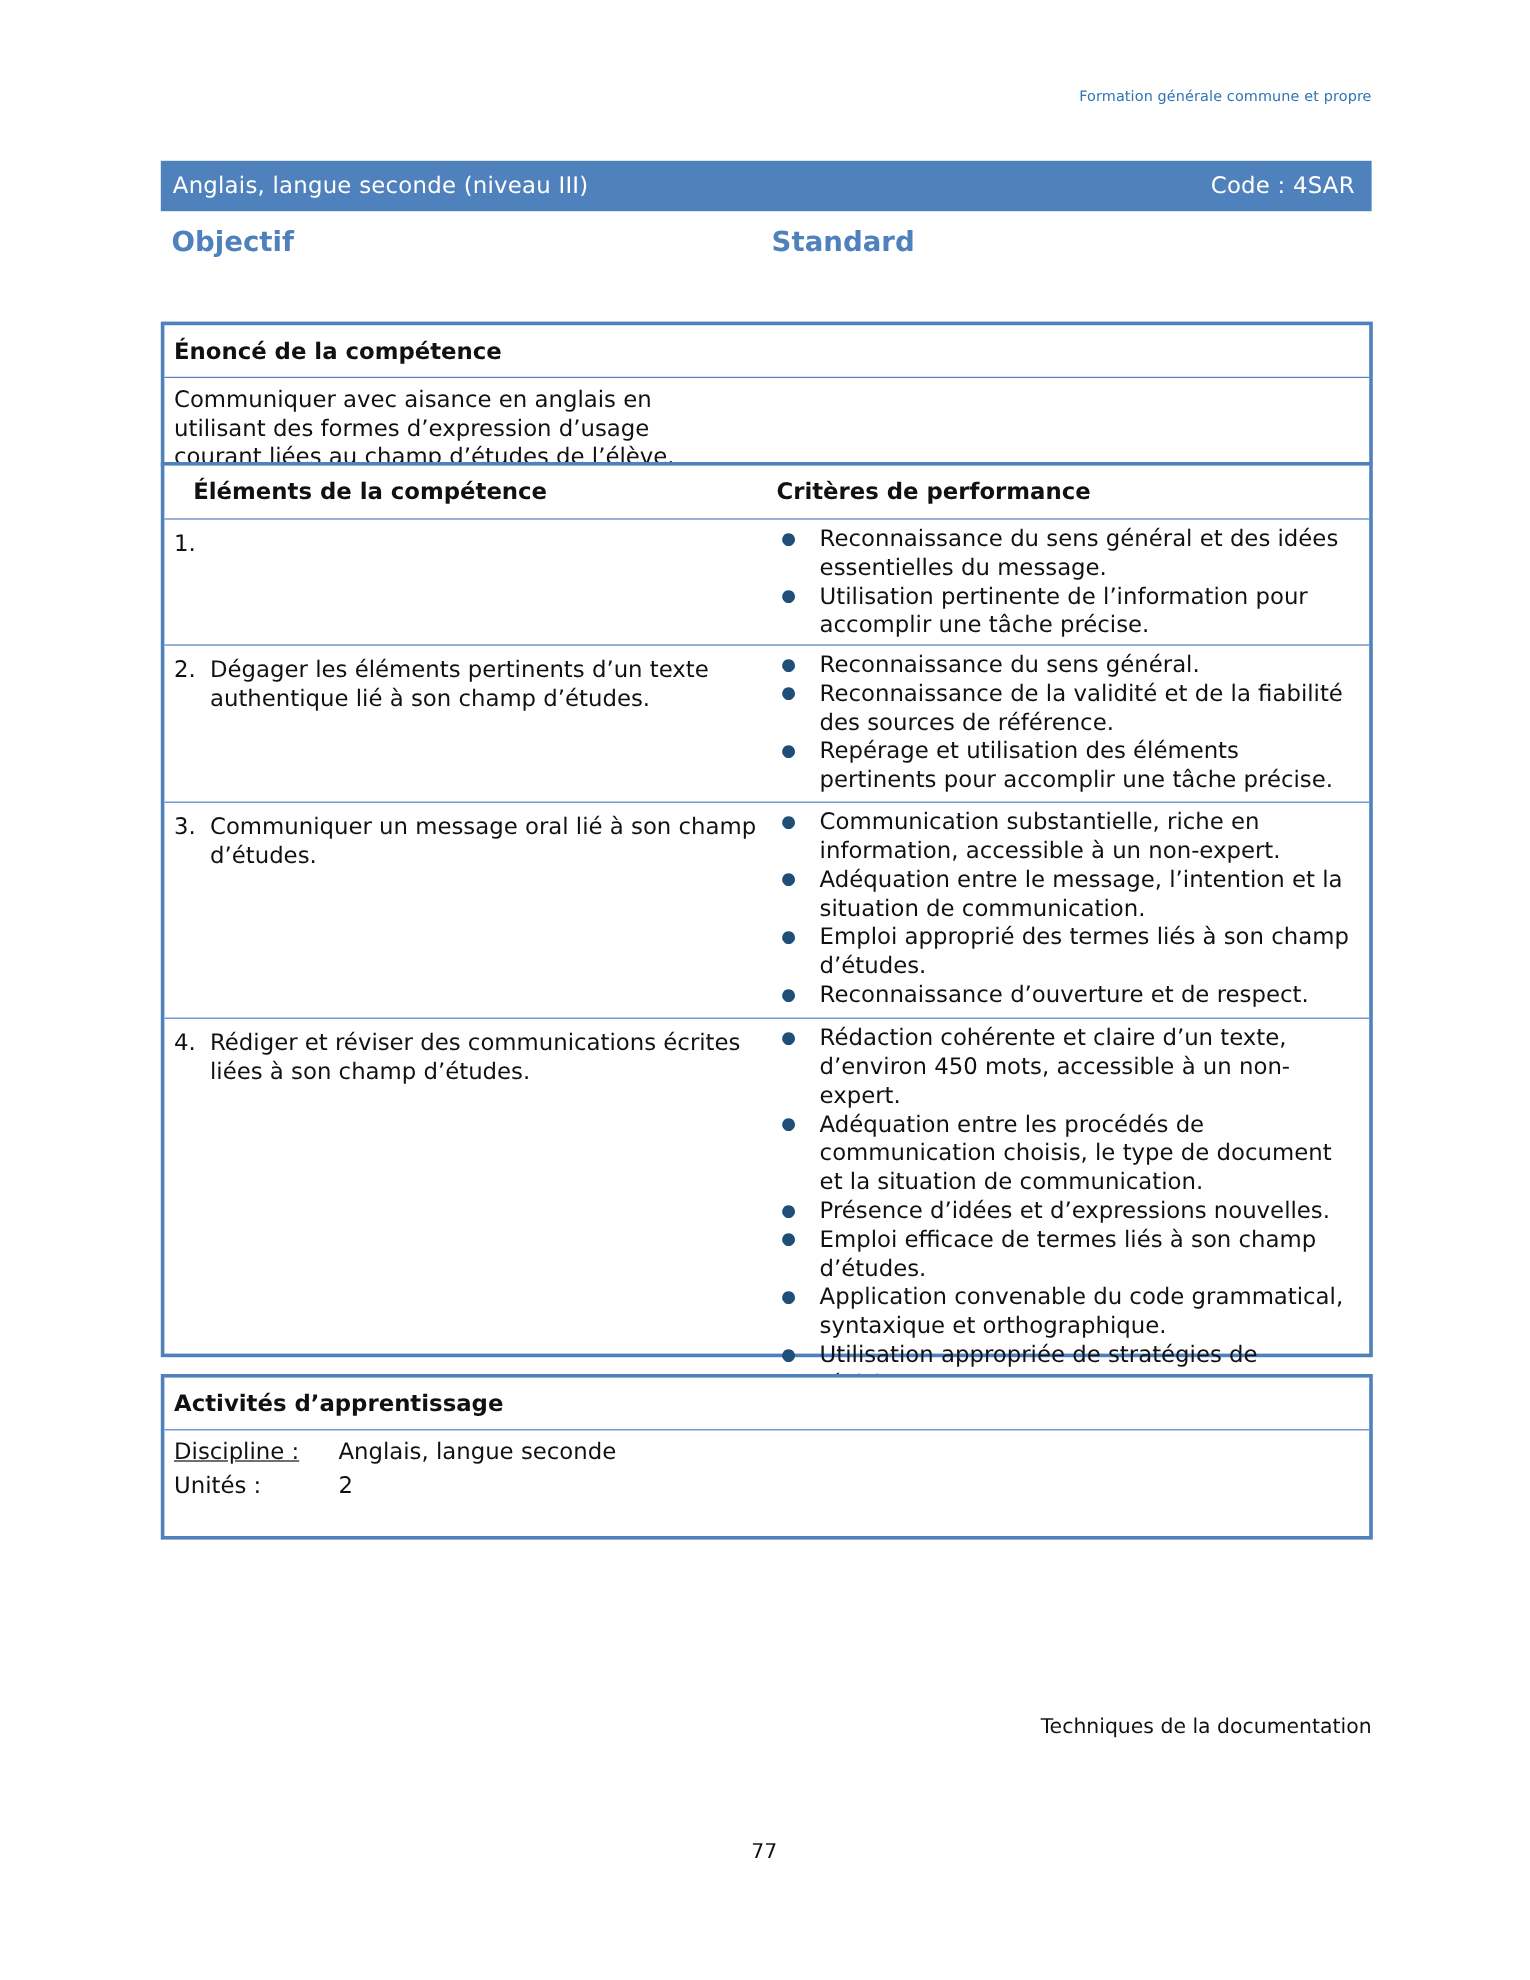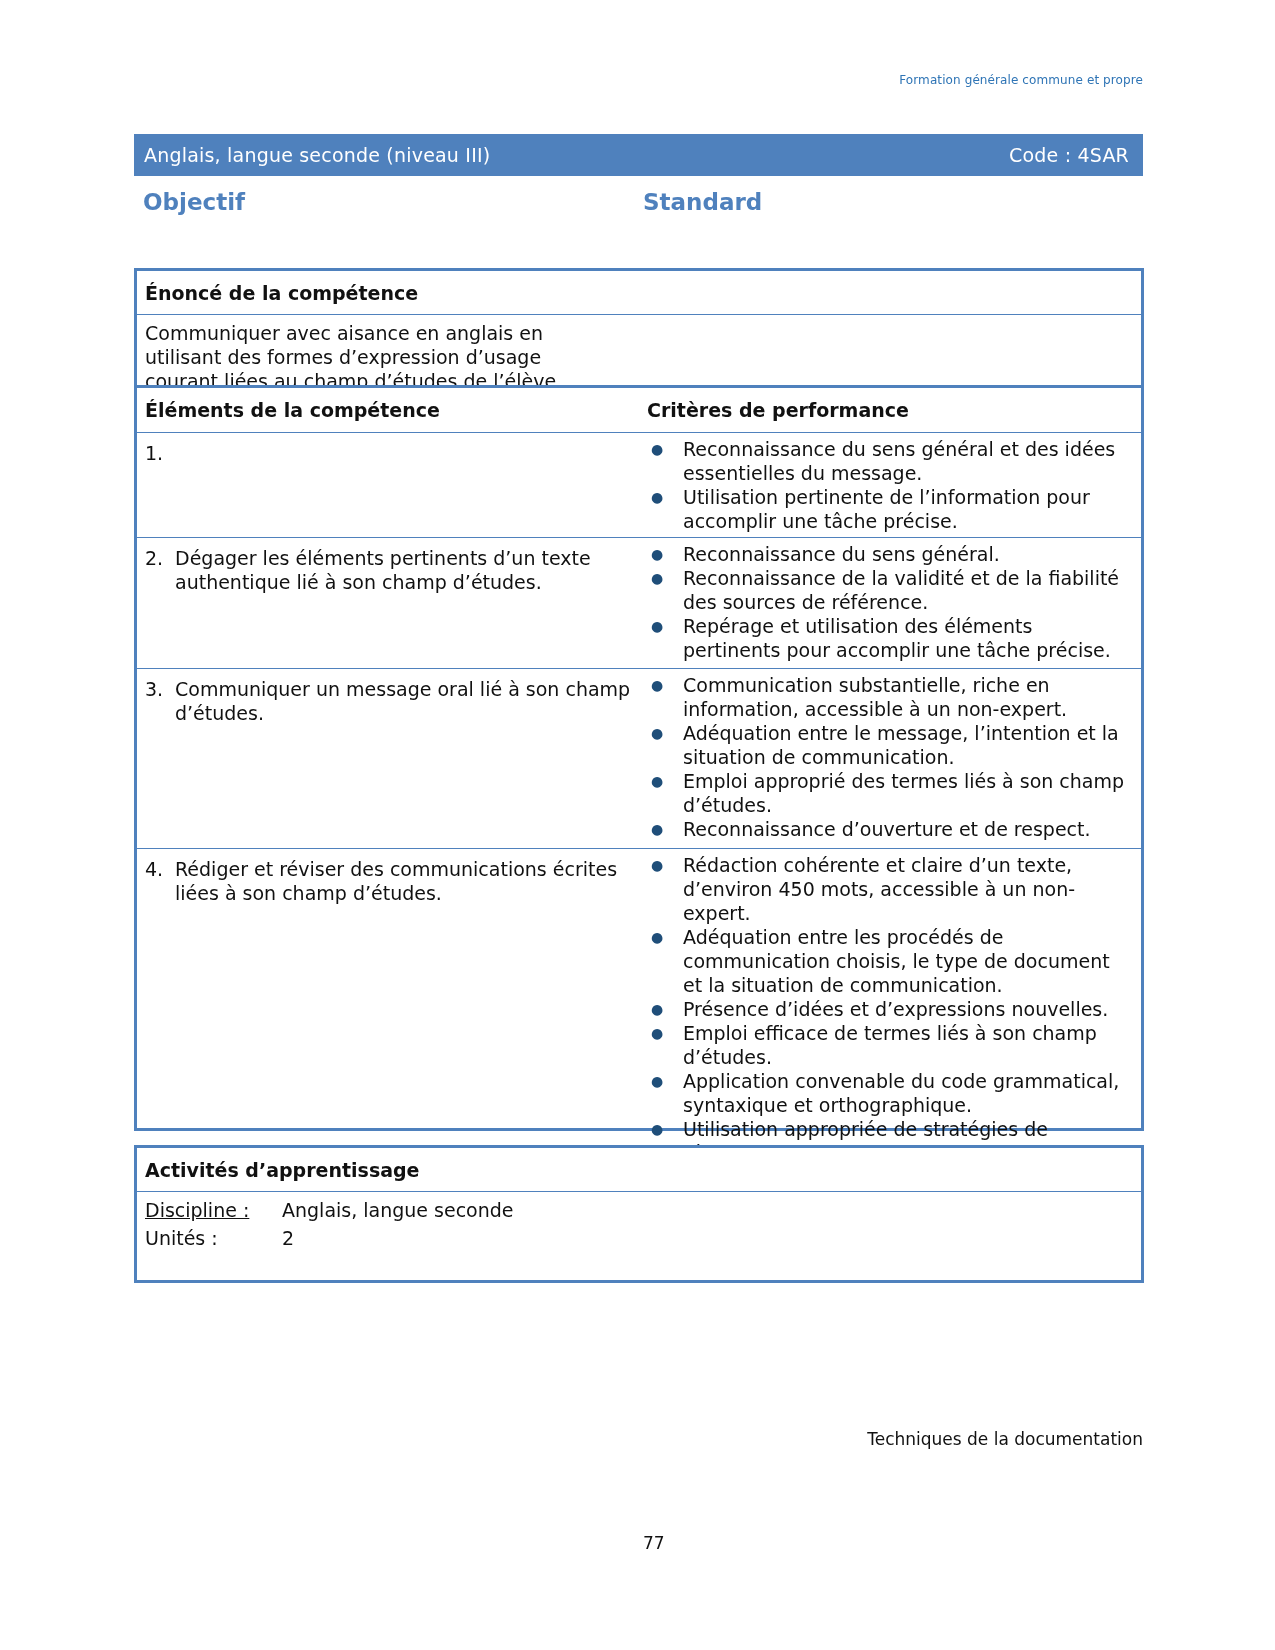--- a/index.html
+++ b/index.html
@@ -11,36 +11,36 @@
                font-size: 19px; display: flex; align-items: center; justify-content: space-between;
                box-sizing: border-box; padding: 0 14px 0 10px; letter-spacing: 0.2px; }
   .section-label { top: 189px; font-size: 23px; font-weight: bold; color: #4f81bd; }
   .box { position: absolute; left: 134px; width: 1010px; box-sizing: border-box;
          border: 3px solid #4f81bd; background: #fff; }
   .box-head { font-weight: bold; font-size: 19px; height: 44px; display: flex; align-items: center;
               padding-left: 8px; border-bottom: 1px solid #4f81bd; box-sizing: border-box; }
   .enonce-body { font-size: 19px; line-height: 24px; padding: 6px 8px; width: 470px; }
   .grid-head { display: flex; height: 45px; border-bottom: 1px solid #4f81bd; box-sizing: border-box;
                font-weight: bold; font-size: 19px; align-items: center; }
-  .grid-head .c1 { width: 510px; padding-left: 8px; box-sizing: border-box; }
+  .grid-head .c1 { width: 510px; padding-left: 24px; box-sizing: border-box; }
   .grid-head .c2 { padding-left: 0; }
   .row { display: flex; border-bottom: 1px solid #4f81bd; box-sizing: border-box; }
   .row:last-child { border-bottom: none; }
   .row .c1 { width: 510px; box-sizing: border-box; padding: 8px 8px 0 8px; font-size: 19px; line-height: 24px;
              display: flex; }
   .row .c1 .num { width: 30px; flex: 0 0 30px; }
   .row .c2 { flex: 1; padding: 4px 8px 4px 0; box-sizing: border-box; font-size: 19px; line-height: 24px; }
   .crit { display: flex; }
   .crit .bullet { width: 36px; flex: 0 0 36px; padding-left: 4px; color: #1f4e79; font-size: 14px; box-sizing: border-box; }
   .crit .txt { flex: 1; }
   .act-body { padding: 4px 8px 8px 8px; font-size: 19px; line-height: 28px; }
   .act-line { display: flex; }
   .act-line .lbl { display: inline-block; }
   .footer-title { top: 1429px; right: 132px; font-size: 17px; color: #111; }
-  .page-num { top: 1533px; left: 643px; font-size: 17px; color: #111; }
+  .page-num { top: 1533px; left: 626px; font-size: 17px; color: #111; }
 </style>
 </head>
 <body>
 
 <div class="abs top-header">Formation générale commune et propre</div>
 
 <div class="abs title-bar">
   <span>Anglais, langue seconde (niveau III)</span>
   <span>Code : 4SAR</span>
 </div>

